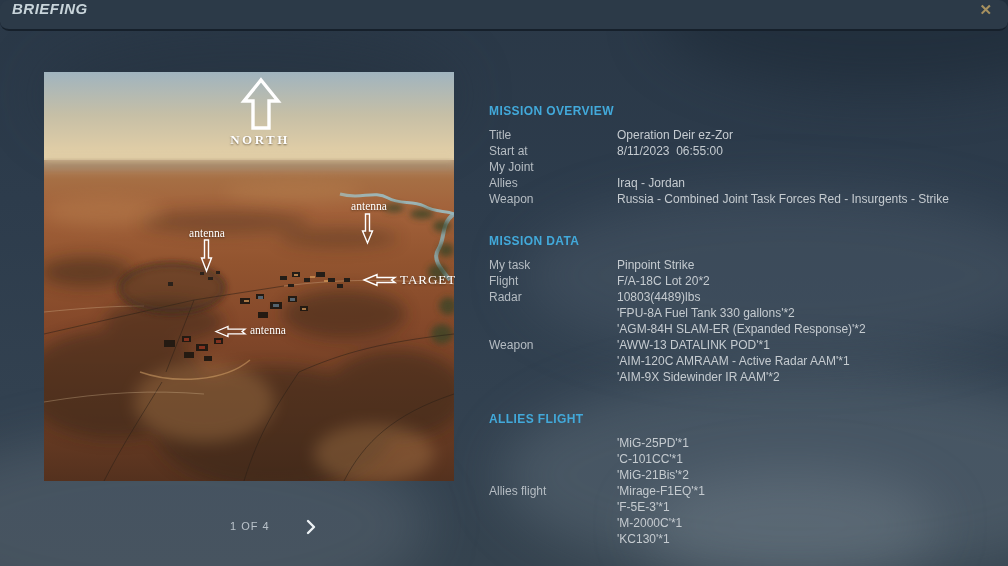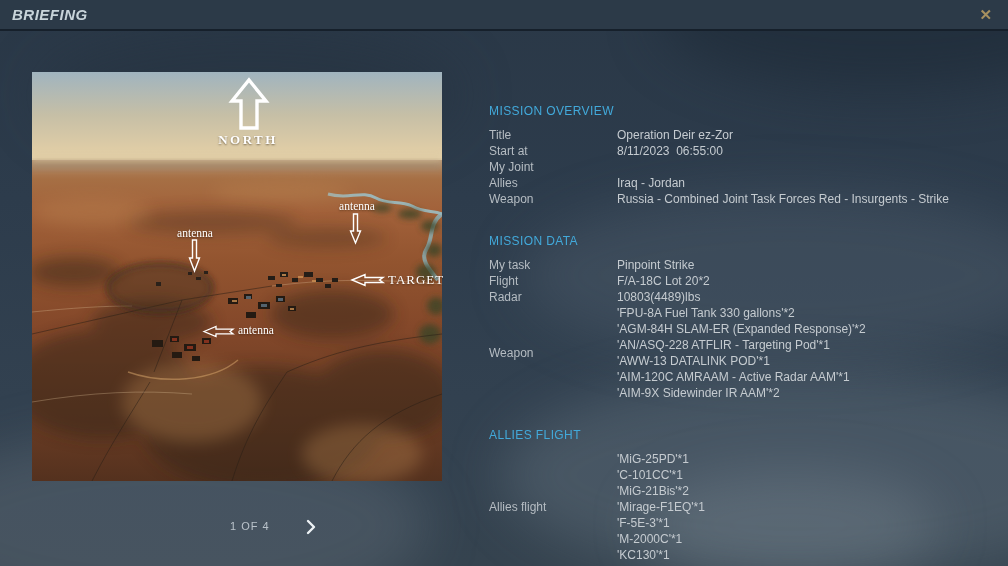--- a/index.html
+++ b/index.html
@@ -14,34 +14,34 @@
   .c1 { left:500px; top:370px; width:620px; height:210px; background:rgba(130,146,159,0.26); }
   .c2 { left:-90px; top:430px; width:520px; height:190px; background:rgba(143,156,167,0.20); }
   .c3 { left:520px; top:190px; width:540px; height:170px; background:rgba(96,112,126,0.28); }
   .c4 { left:660px; top:-60px; width:450px; height:150px; background:rgba(28,40,52,0.55); }
   .c5 { left:40px; top:30px; width:420px; height:130px; background:rgba(36,48,60,0.40); }
   .c6 { left:640px; top:470px; width:300px; height:110px; background:rgba(155,168,178,0.22); }
 
   .topbar {
     position:absolute; left:0; top:0; width:1008px; height:31px;
     background:#2c3a48; border-bottom:2px solid #16202b;
-    display:flex; align-items:center; justify-content:space-between;
-    padding:0 12px; z-index:30;
+    display:flex; justify-content:space-between;
+    padding:0 12px; z-index:30;border-radius:9px;
   }
   .app-title {
     font-style:italic; font-weight:bold; font-size:15px;
     color:#c8d4da; letter-spacing:0.5px;
   }
   .close-btn {
     color:#a6905f; font-size:15px; line-height:15px; cursor:pointer;
     font-weight:bold; padding:2px 4px;
   }
 
   
-  .map { position:absolute; left:32px; top:72px; width:410px; height:409px; z-index:10; }
+  .map { position:absolute; left:44px; top:72px; width:410px; height:409px; z-index:10; }
   .map svg.terrain { position:absolute; left:0; top:0; }
   .ann { position:absolute; color:#ffffff; font-family:"Liberation Serif", serif;
          text-shadow:0 1px 2px rgba(40,25,10,0.55); white-space:nowrap; z-index:12; }
   .north-label { left:166px; top:60px; width:100px; text-align:center;
                  font-weight:bold; font-size:13px; letter-spacing:2.5px; }
   .target-label { left:356px; top:200px; font-weight:normal; font-size:13px; letter-spacing:1px; }
   .antenna-r-label { left:285px; top:128px; width:80px; text-align:center; font-size:11.5px; }
   .antenna-l-label { left:123px; top:155px; width:80px; text-align:center; font-size:11.5px; }
   .antenna-m-label { left:206px; top:252px; font-size:11.5px; }
   .arrow-svg { position:absolute; z-index:11; overflow:visible; }
@@ -52,21 +52,21 @@
   .page-indicator {
     position:absolute; left:186px; top:2px; width:90px;
     color:#b9c2ca; font-size:11px; letter-spacing:1px;
   }
   .next-btn { position:absolute; left:258px; top:0; width:18px; height:18px; cursor:pointer; }
 
   
   .info { position:absolute; left:489px; top:104px; width:505px; z-index:10; }
   .section { margin-bottom:27px; }
   .section-title {
-    color:#42a9da; font-size:12px; font-weight:normal; letter-spacing:0.4px;
+    color:#42a9da; font-size:12px; font-weight:bold; letter-spacing:0.4px;
     margin-bottom:9px;
   }
   .row { display:flex; align-items:center; }
   .row-label { width:128px; flex:0 0 128px; color:#b5bcc2; font-size:12px; line-height:16px; }
   .row-values { flex:1; }
   .row-value { color:#c5cbd0; font-size:12px; line-height:16px; white-space:pre; }
 </style>
 </head>
 <body>
 
@@ -305,21 +305,20 @@
           <div class="row-label">Radar</div>
           <div class="row-values">
             <div class="row-value">10803(4489)lbs</div>
           </div>
         </div>
         <div class="row">
           <div class="row-label">Weapon</div>
           <div class="row-values">
             <div class="row-value">'FPU-8A Fuel Tank 330 gallons'*2</div>
             <div class="row-value">'AGM-84H SLAM-ER (Expanded Response)'*2</div>
-            <div class="row-value">'AN/ASQ-228 ATFLIR - Targeting Pod'*1</div>
             <div class="row-value">'AWW-13 DATALINK POD'*1</div>
             <div class="row-value">'AIM-120C AMRAAM - Active Radar AAM'*1</div>
             <div class="row-value">'AIM-9X Sidewinder IR AAM'*2</div>
           </div>
         </div>
       </div>
       <div class="section">
         <div class="section-title">ALLIES FLIGHT</div>
         <div class="row">
           <div class="row-label">Allies flight</div>

